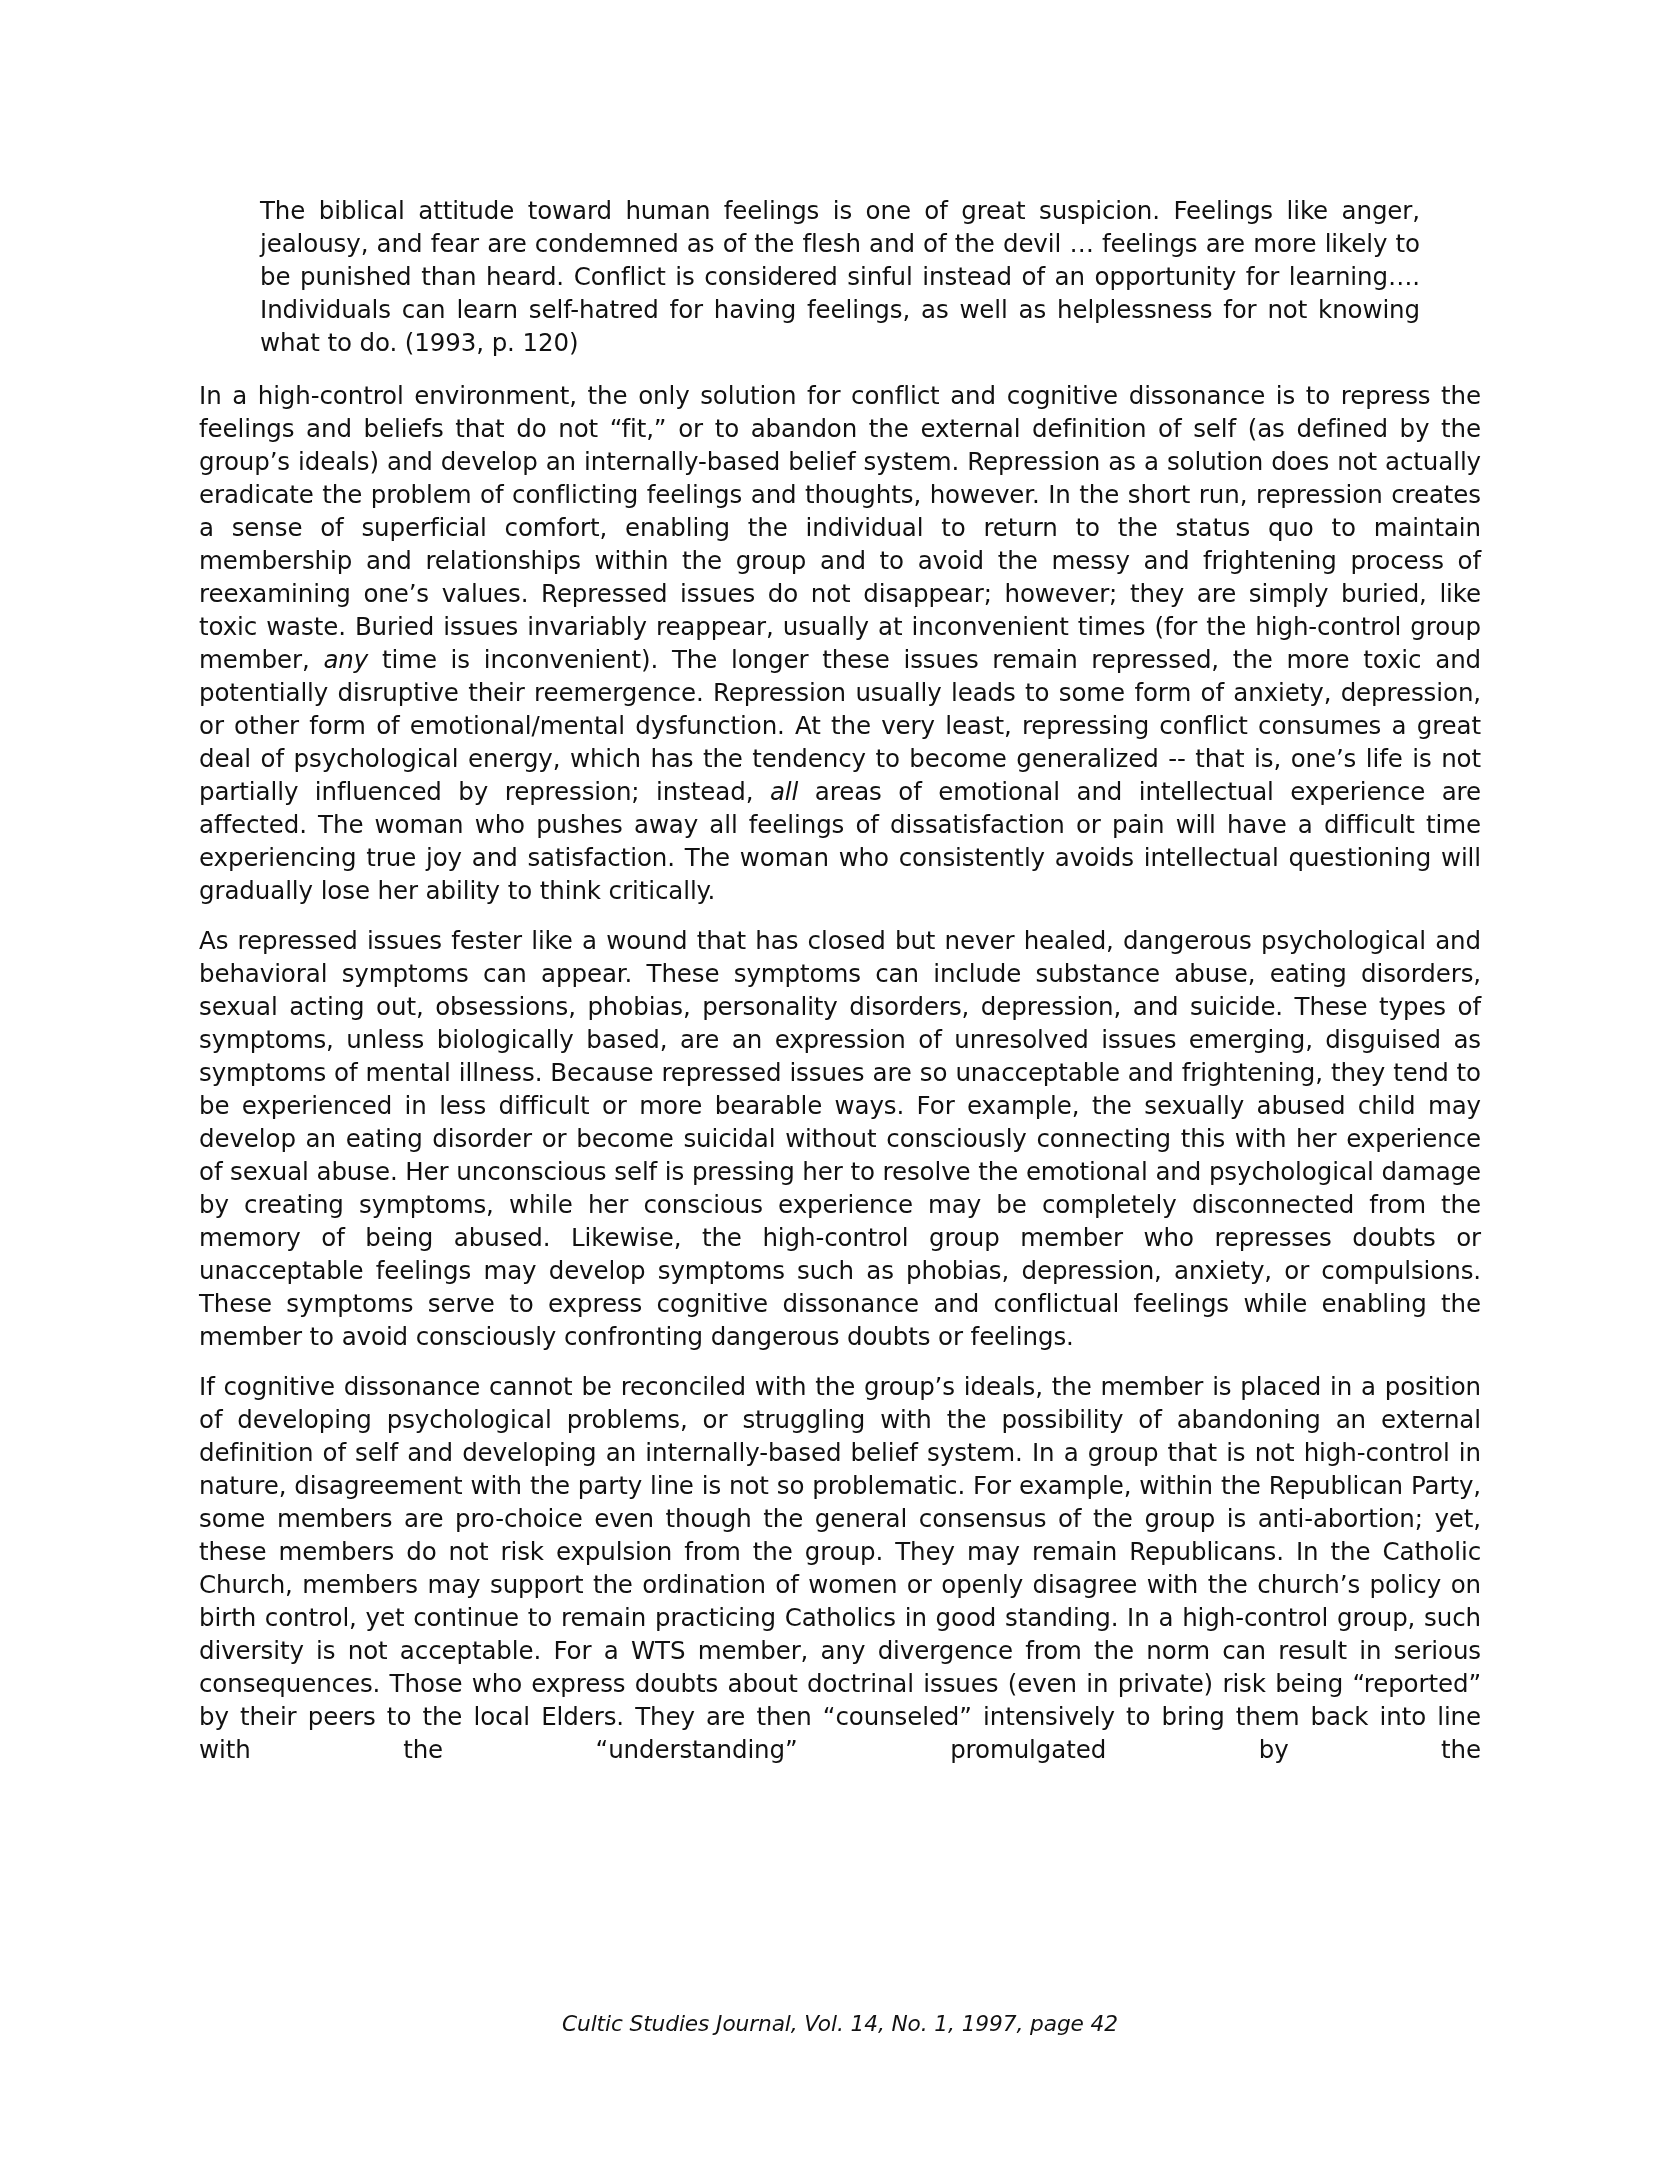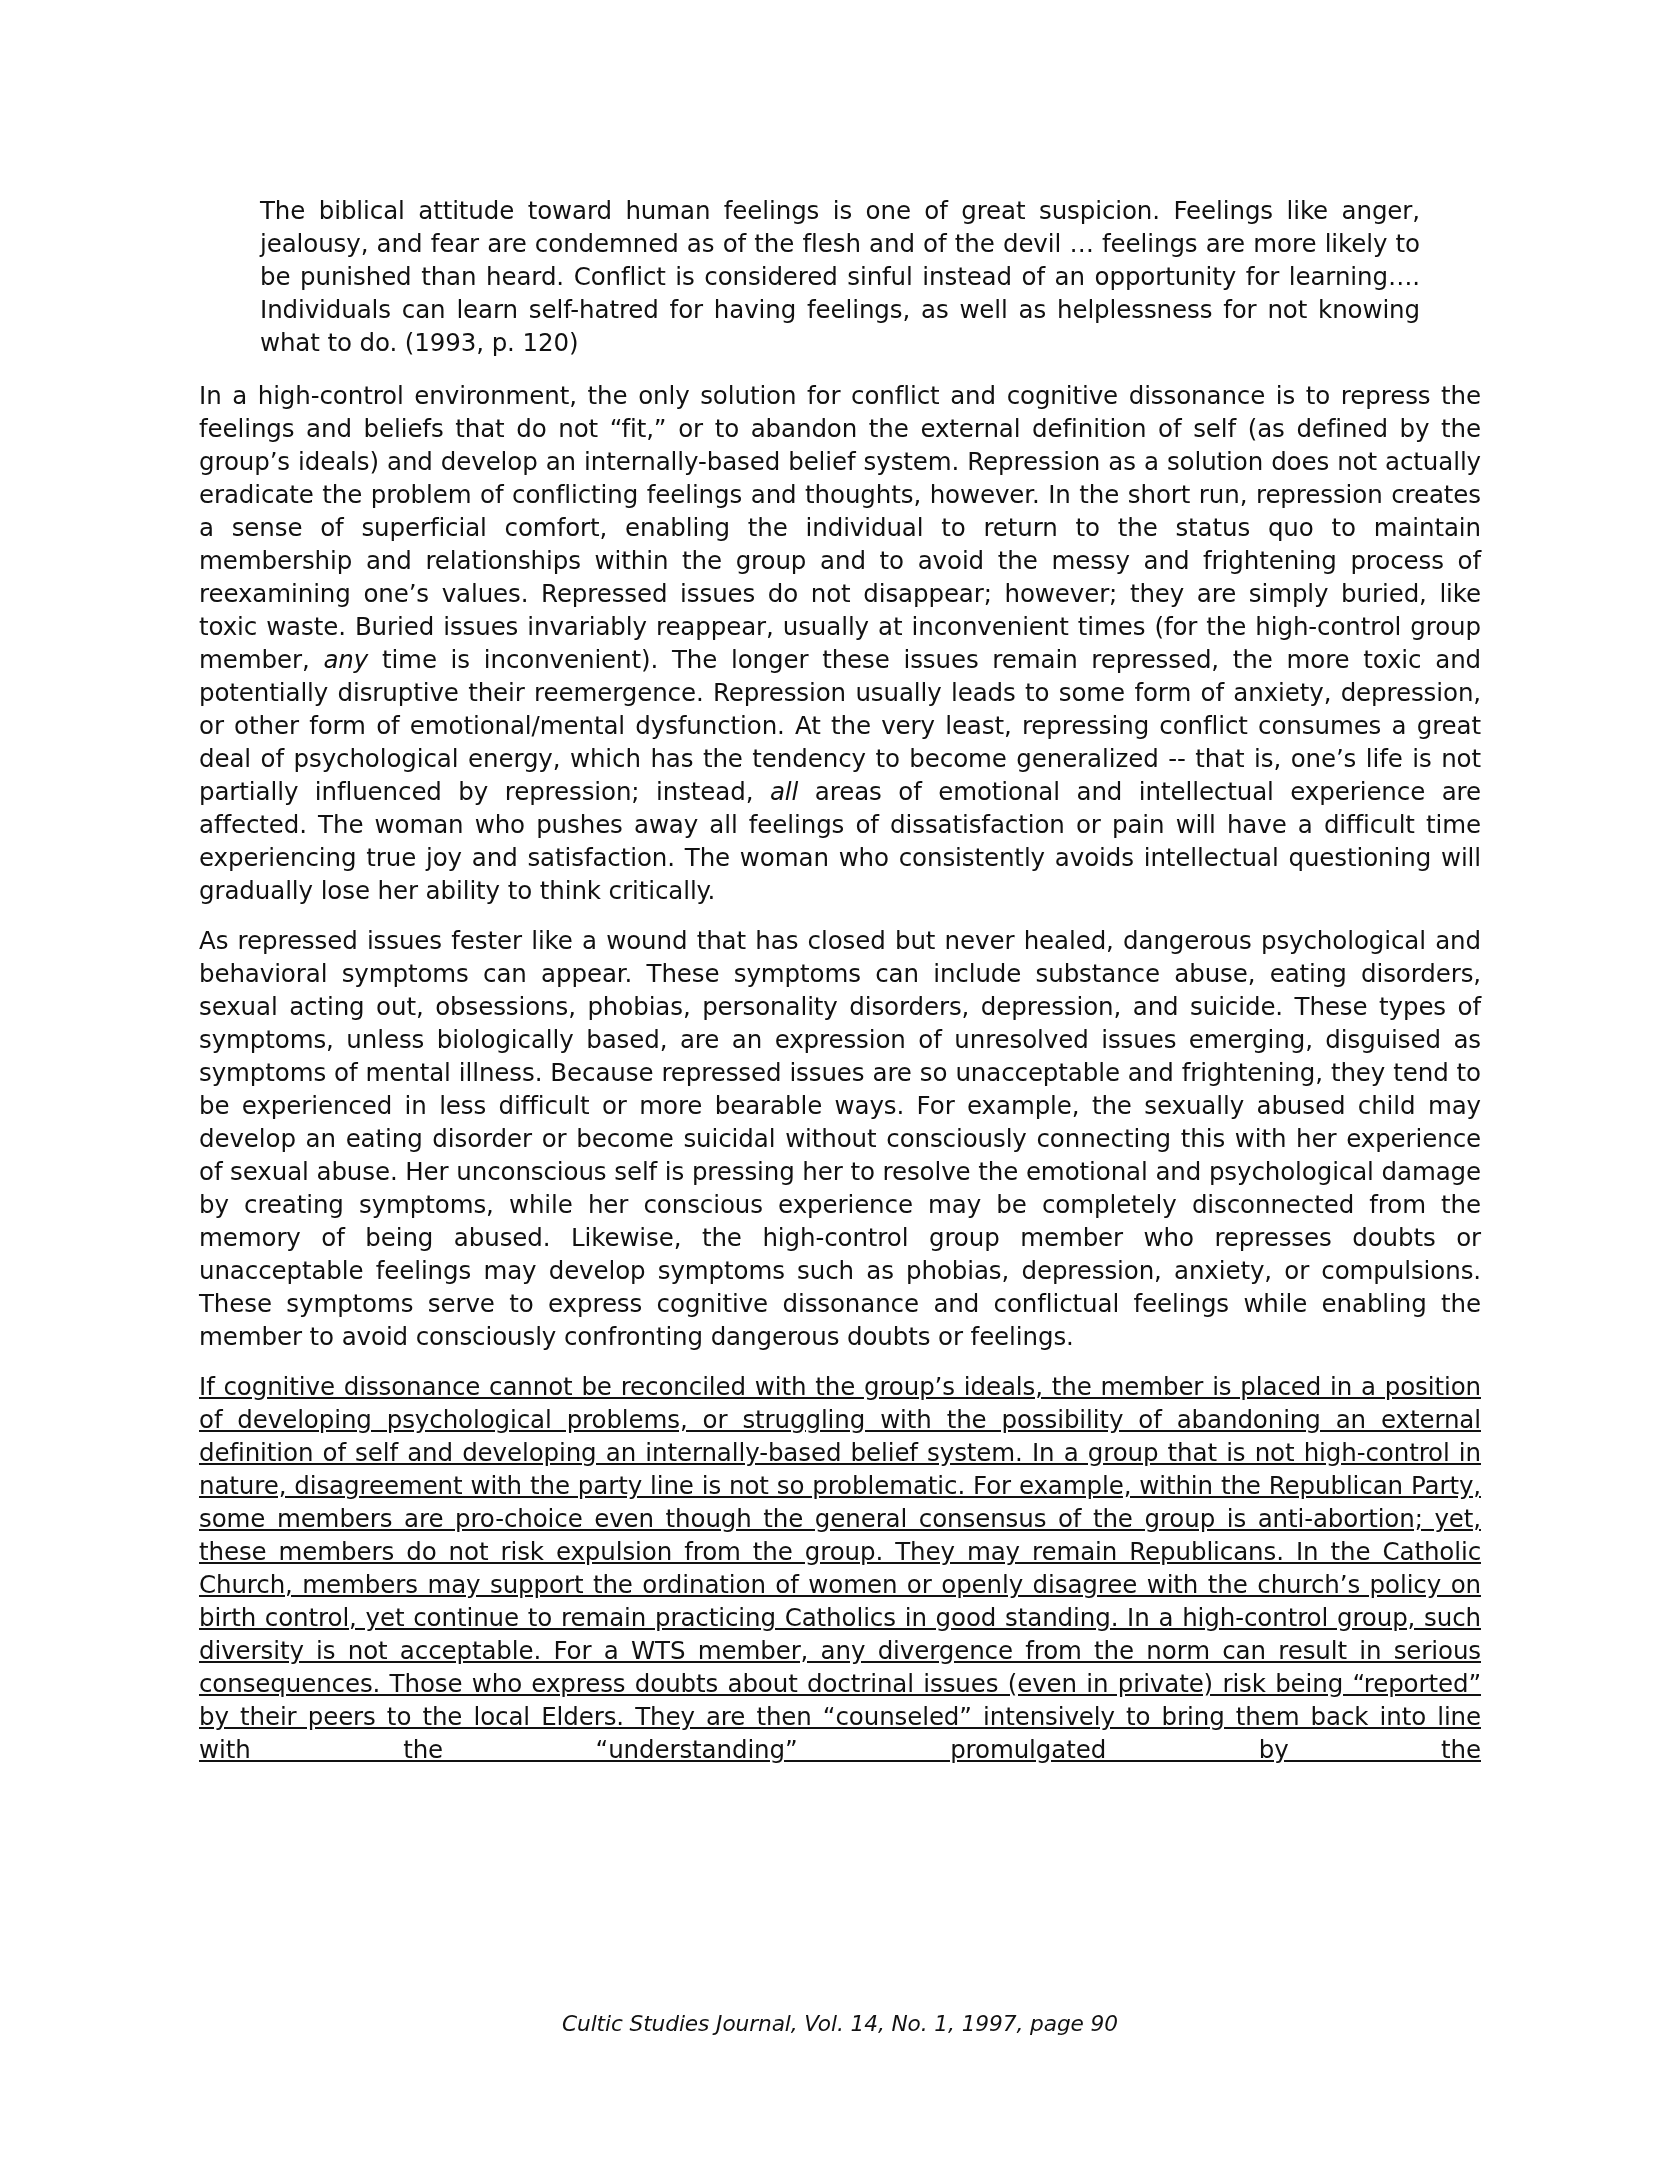--- a/index.html
+++ b/index.html
@@ -29,21 +29,21 @@
     top: 379px;
     width: 1282px;
     font-size: 24.5px;
     line-height: 33px;
     letter-spacing: -0.1px;
   }
   .body-text p {
     margin: 0 0 17px 0;
     text-align: justify;
   }
-  .body-text p.last { text-align-last: justify; text-decoration: underline; }
+  .body-text p.last { text-align-last: justify; }
   .footer {
     position: absolute;
     left: 0;
     top: 2011px;
     width: 1680px;
     text-align: center;
     font-size: 21.7px;
     font-style: italic;
     letter-spacing: -0.1px;
   }
@@ -57,16 +57,16 @@
   <p class="blockquote">The biblical attitude toward human feelings is one of great suspicion. Feelings like anger, jealousy, and fear are condemned as of the flesh and of the devil … feelings are more likely to be punished than heard. Conflict is considered sinful instead of an opportunity for learning…. Individuals can learn self-hatred for having feelings, as well as helplessness for not knowing what to do. (1993, p. 120)</p>
 
   <div class="body-text">
     <p><span>In a high-control environment, the only solution for conflict and cognitive dissonance is to repress the feelings and beliefs that do not “fit,” or to abandon the external definition of self (as defined by the group’s ideals) and develop an internally-based belief system. Repression as a solution does not actually eradicate the problem of conflicting feelings and thoughts, however. In the short run, repression creates a sense of superficial comfort, enabling the individual to return to the status quo to maintain membership and relationships within the group and to avoid the messy and frightening process of reexamining one’s values. Repressed issues do not disappear; however; they are simply buried, like toxic waste. Buried issues invariably reappear, usually at inconvenient times (for the high-control group member, </span><em>any</em><span> time is inconvenient). The longer these issues remain repressed, the more toxic and potentially disruptive their reemergence. Repression usually leads to some form of anxiety, depression, or other form of emotional/mental dysfunction. At the very least, repressing conflict consumes a great deal of psychological energy, which has the tendency to become generalized -- that is, one’s life is not partially influenced by repression; instead, </span><em>all</em><span> areas of emotional and intellectual experience are affected. The woman who pushes away all feelings of dissatisfaction or pain will have a difficult time experiencing true joy and satisfaction. The woman who consistently avoids intellectual questioning will gradually lose her ability to think critically.</span></p>
 
     <p>As repressed issues fester like a wound that has closed but never healed, dangerous psychological and behavioral symptoms can appear. These symptoms can include substance abuse, eating disorders, sexual acting out, obsessions, phobias, personality disorders, depression, and suicide. These types of symptoms, unless biologically based, are an expression of unresolved issues emerging, disguised as symptoms of mental illness. Because repressed issues are so unacceptable and frightening, they tend to be experienced in less difficult or more bearable ways. For example, the sexually abused child may develop an eating disorder or become suicidal without consciously connecting this with her experience of sexual abuse. Her unconscious self is pressing her to resolve the emotional and psychological damage by creating symptoms, while her conscious experience may be completely disconnected from the memory of being abused. Likewise, the high-control group member who represses doubts or unacceptable feelings may develop symptoms such as phobias, depression, anxiety, or compulsions. These symptoms serve to express cognitive dissonance and conflictual feelings while enabling the member to avoid consciously confronting dangerous doubts or feelings.</p>
 
     <p class="last">If cognitive dissonance cannot be reconciled with the group’s ideals, the member is placed in a position of developing psychological problems, or struggling with the possibility of abandoning an external definition of self and developing an internally-based belief system. In a group that is not high-control in nature, disagreement with the party line is not so problematic. For example, within the Republican Party, some members are pro-choice even though the general consensus of the group is anti-abortion; yet, these members do not risk expulsion from the group. They may remain Republicans. In the Catholic Church, members may support the ordination of women or openly disagree with the church’s policy on birth control, yet continue to remain practicing Catholics in good standing. In a high-control group, such diversity is not acceptable. For a WTS member, any divergence from the norm can result in serious consequences. Those who express doubts about doctrinal issues (even in private) risk being “reported” by their peers to the local Elders. They are then “counseled” intensively to bring them back into line with the “understanding” promulgated by the</p>
   </div>
 
-  <div class="footer">Cultic Studies Journal, Vol. 14, No. 1, 1997, page 90</div>
+  <div class="footer">Cultic Studies Journal, Vol. 14, No. 1, 1997, page 42</div>
 
 </div>
 
 
 </body></html>

